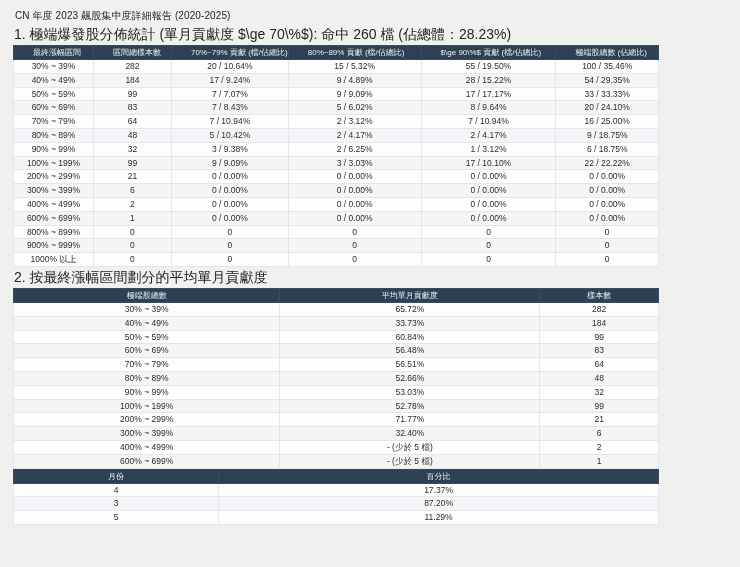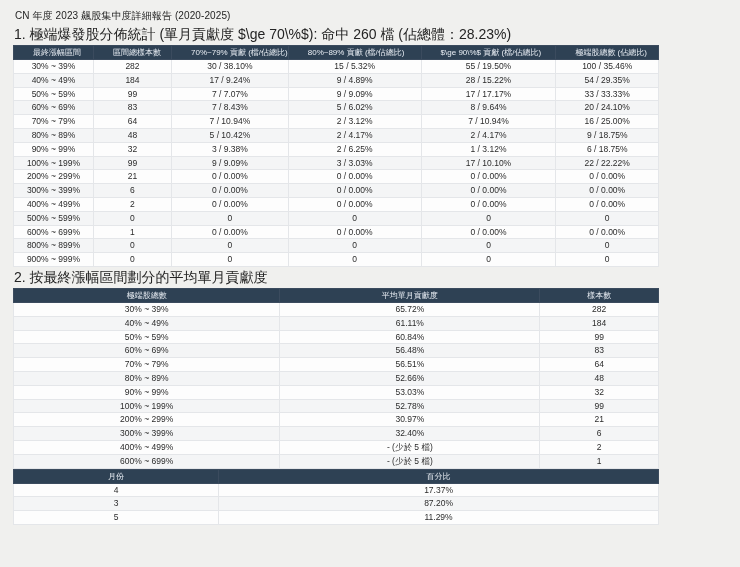--- a/index.html
+++ b/index.html
@@ -106,21 +106,21 @@
           <th>70%~79% 貢獻 (檔/佔總比)</th>
           <th>80%~89% 貢獻 (檔/佔總比)</th>
           <th>$\ge 90\%$ 貢獻 (檔/佔總比)</th>
           <th>極端股總數 (佔總比)</th>
         </tr>
       </thead>
     <tbody>
         <tr>
           <td>30% ~ 39%</td>
           <td>282</td>
-          <td>30 / 38.10%</td>
+          <td>20 / 10.64%</td>
           <td>15 / 5.32%</td>
           <td>55 / 19.50%</td>
           <td>100 / 35.46%</td>
         </tr>
         <tr>
           <td>40% ~ 49%</td>
           <td>184</td>
           <td>17 / 9.24%</td>
           <td>9 / 4.89%</td>
           <td>28 / 15.22%</td>
@@ -192,45 +192,45 @@
         </tr>
         <tr>
           <td>400% ~ 499%</td>
           <td>2</td>
           <td>0 / 0.00%</td>
           <td>0 / 0.00%</td>
           <td>0 / 0.00%</td>
           <td>0 / 0.00%</td>
         </tr>
         <tr>
-          <td>500% ~ 599%</td>
-          <td>0</td>
-          <td>0</td>
-          <td>0</td>
-          <td>0</td>
-          <td>0</td>
-        </tr>
-        <tr>
           <td>600% ~ 699%</td>
           <td>1</td>
           <td>0 / 0.00%</td>
           <td>0 / 0.00%</td>
           <td>0 / 0.00%</td>
           <td>0 / 0.00%</td>
         </tr>
         <tr>
           <td>800% ~ 899%</td>
           <td>0</td>
           <td>0</td>
           <td>0</td>
           <td>0</td>
           <td>0</td>
         </tr>
         <tr>
           <td>900% ~ 999%</td>
+          <td>0</td>
+          <td>0</td>
+          <td>0</td>
+          <td>0</td>
+          <td>0</td>
+        </tr>
+        <tr>
+          <td>1000% 以上</td>
           <td>0</td>
           <td>0</td>
           <td>0</td>
           <td>0</td>
           <td>0</td>
         </tr>
       </tbody>
   </table>
 
   <div class="section-heading">2. 按最終漲幅區間劃分的平均單月貢獻度</div>
@@ -249,21 +249,21 @@
         </tr>
       </thead>
     <tbody>
         <tr>
           <td>30% ~ 39%</td>
           <td>65.72%</td>
           <td>282</td>
         </tr>
         <tr>
           <td>40% ~ 49%</td>
-          <td>61.11%</td>
+          <td>33.73%</td>
           <td>184</td>
         </tr>
         <tr>
           <td>50% ~ 59%</td>
           <td>60.84%</td>
           <td>99</td>
         </tr>
         <tr>
           <td>60% ~ 69%</td>
           <td>56.48%</td>
@@ -284,21 +284,21 @@
           <td>53.03%</td>
           <td>32</td>
         </tr>
         <tr>
           <td>100% ~ 199%</td>
           <td>52.78%</td>
           <td>99</td>
         </tr>
         <tr>
           <td>200% ~ 299%</td>
-          <td>30.97%</td>
+          <td>71.77%</td>
           <td>21</td>
         </tr>
         <tr>
           <td>300% ~ 399%</td>
           <td>32.40%</td>
           <td>6</td>
         </tr>
         <tr>
           <td>400% ~ 499%</td>
           <td>- (少於 5 檔)</td>

